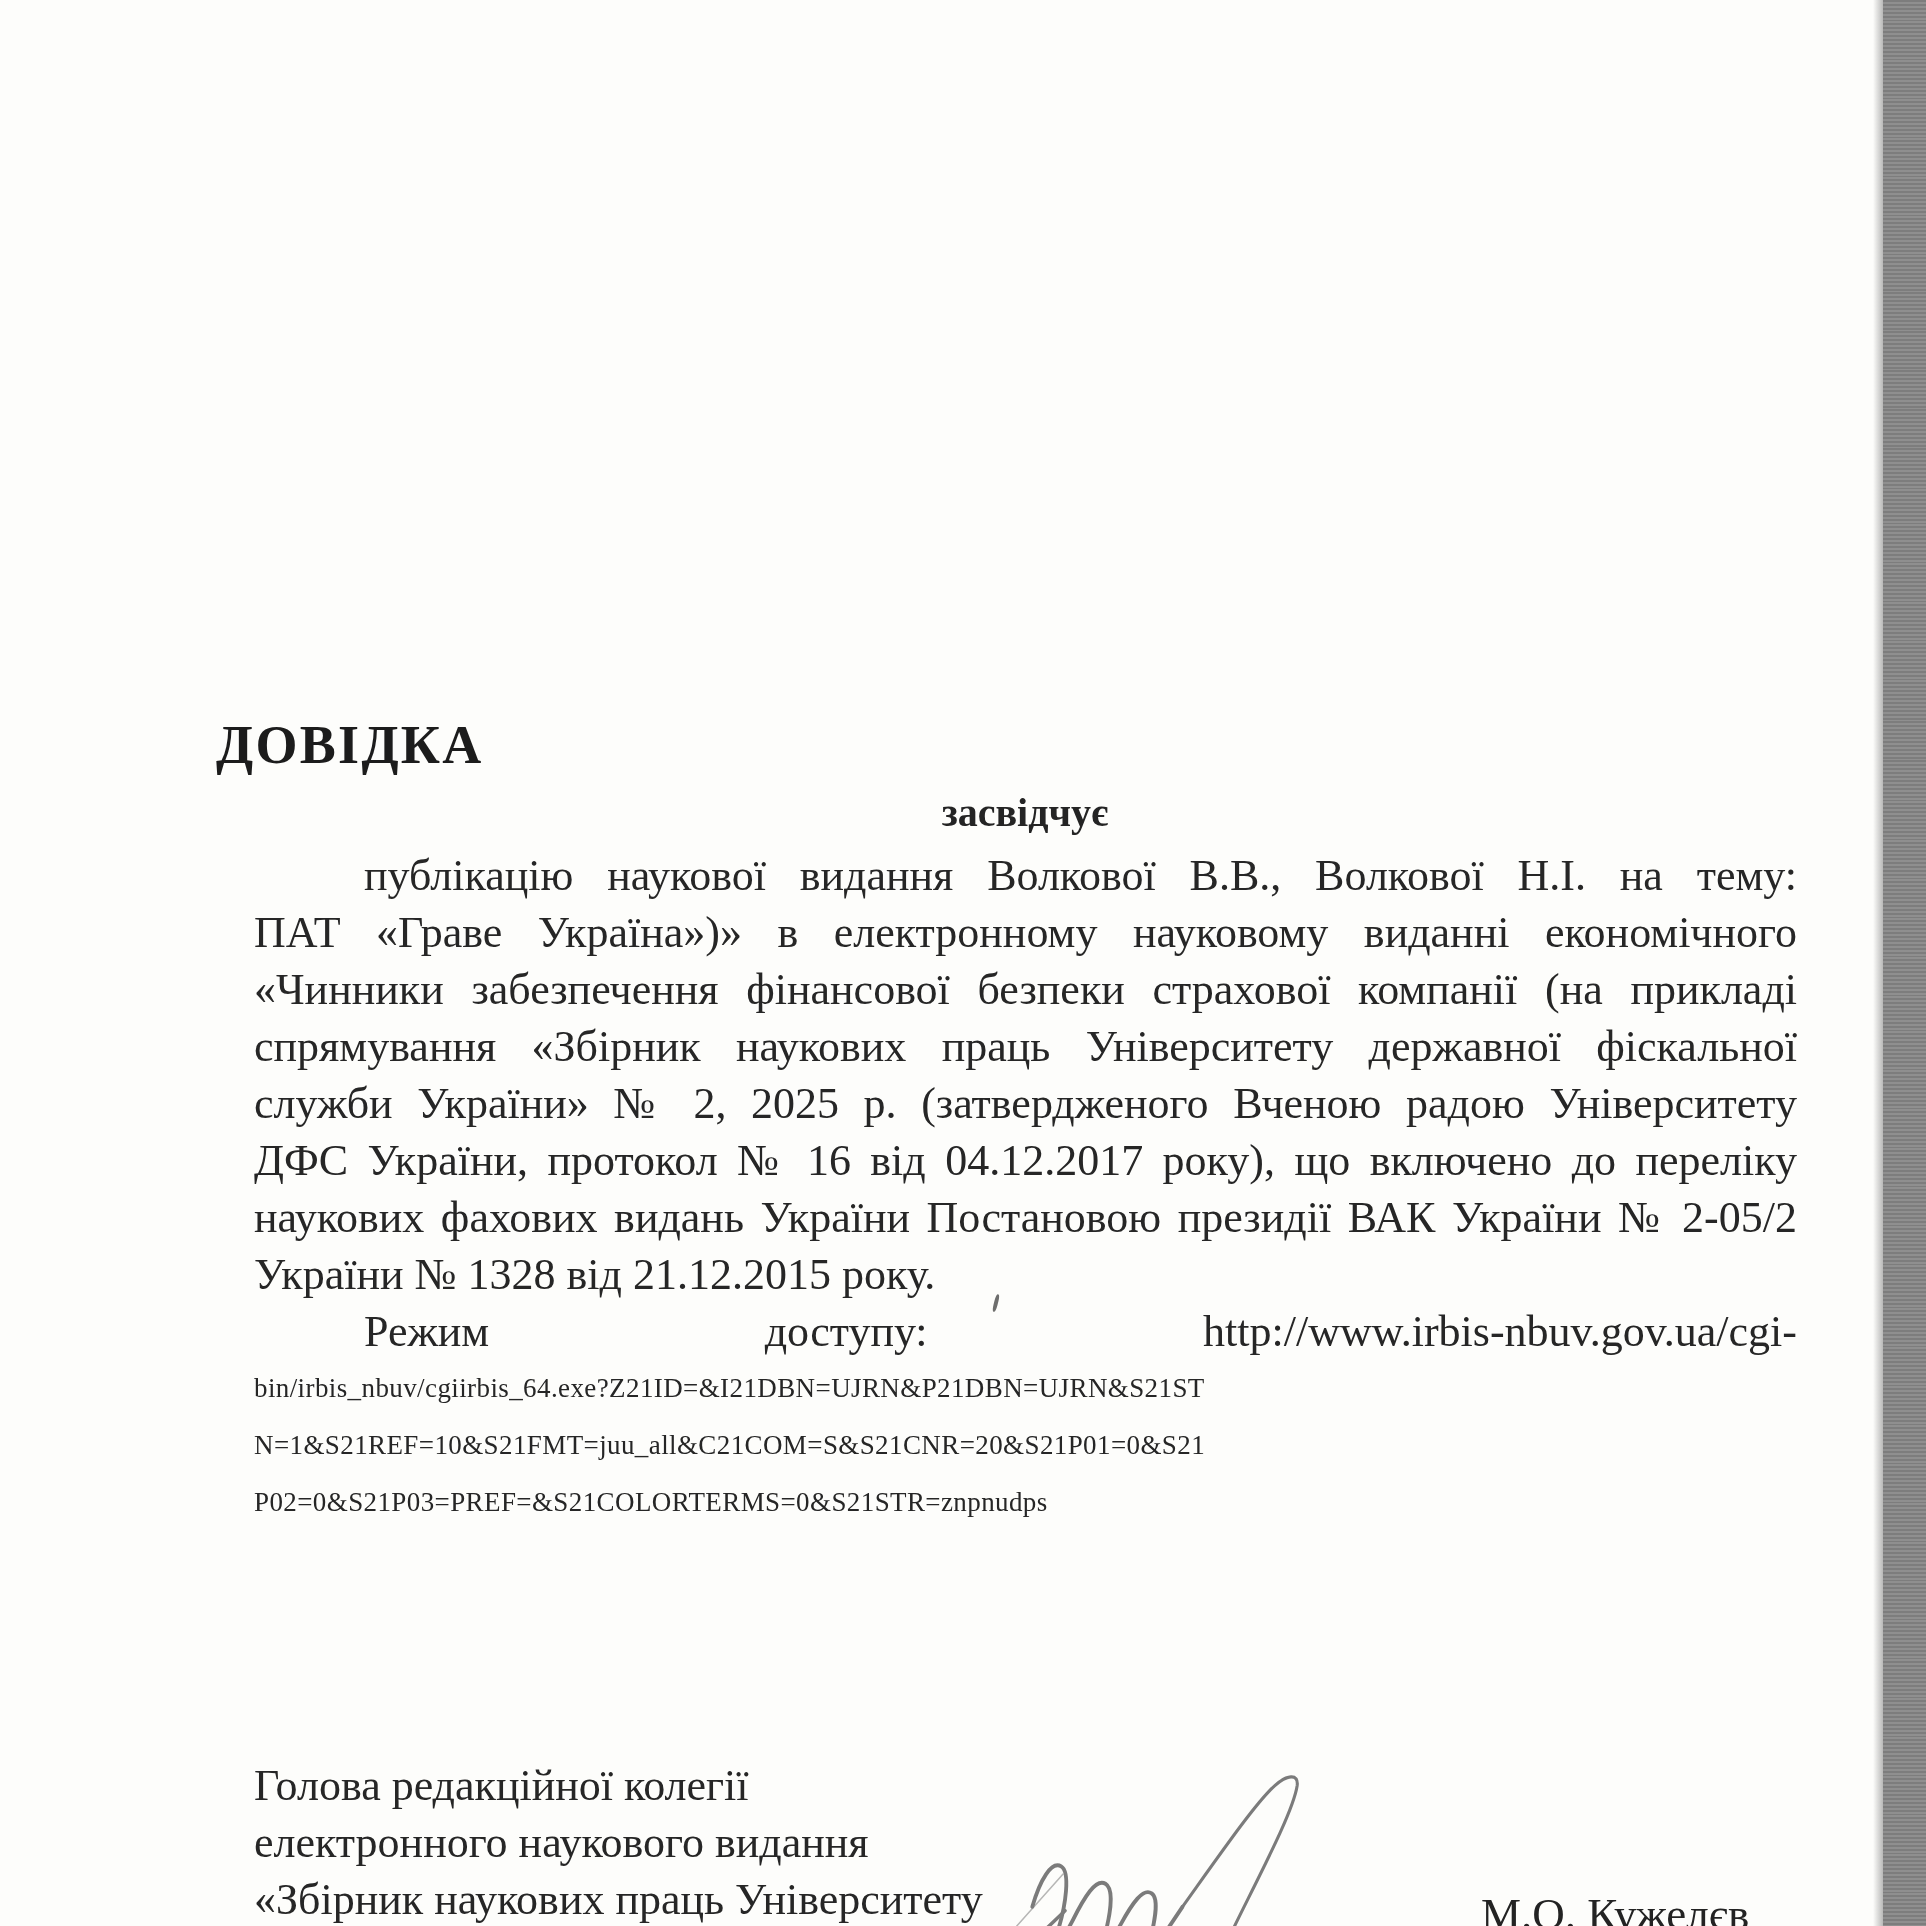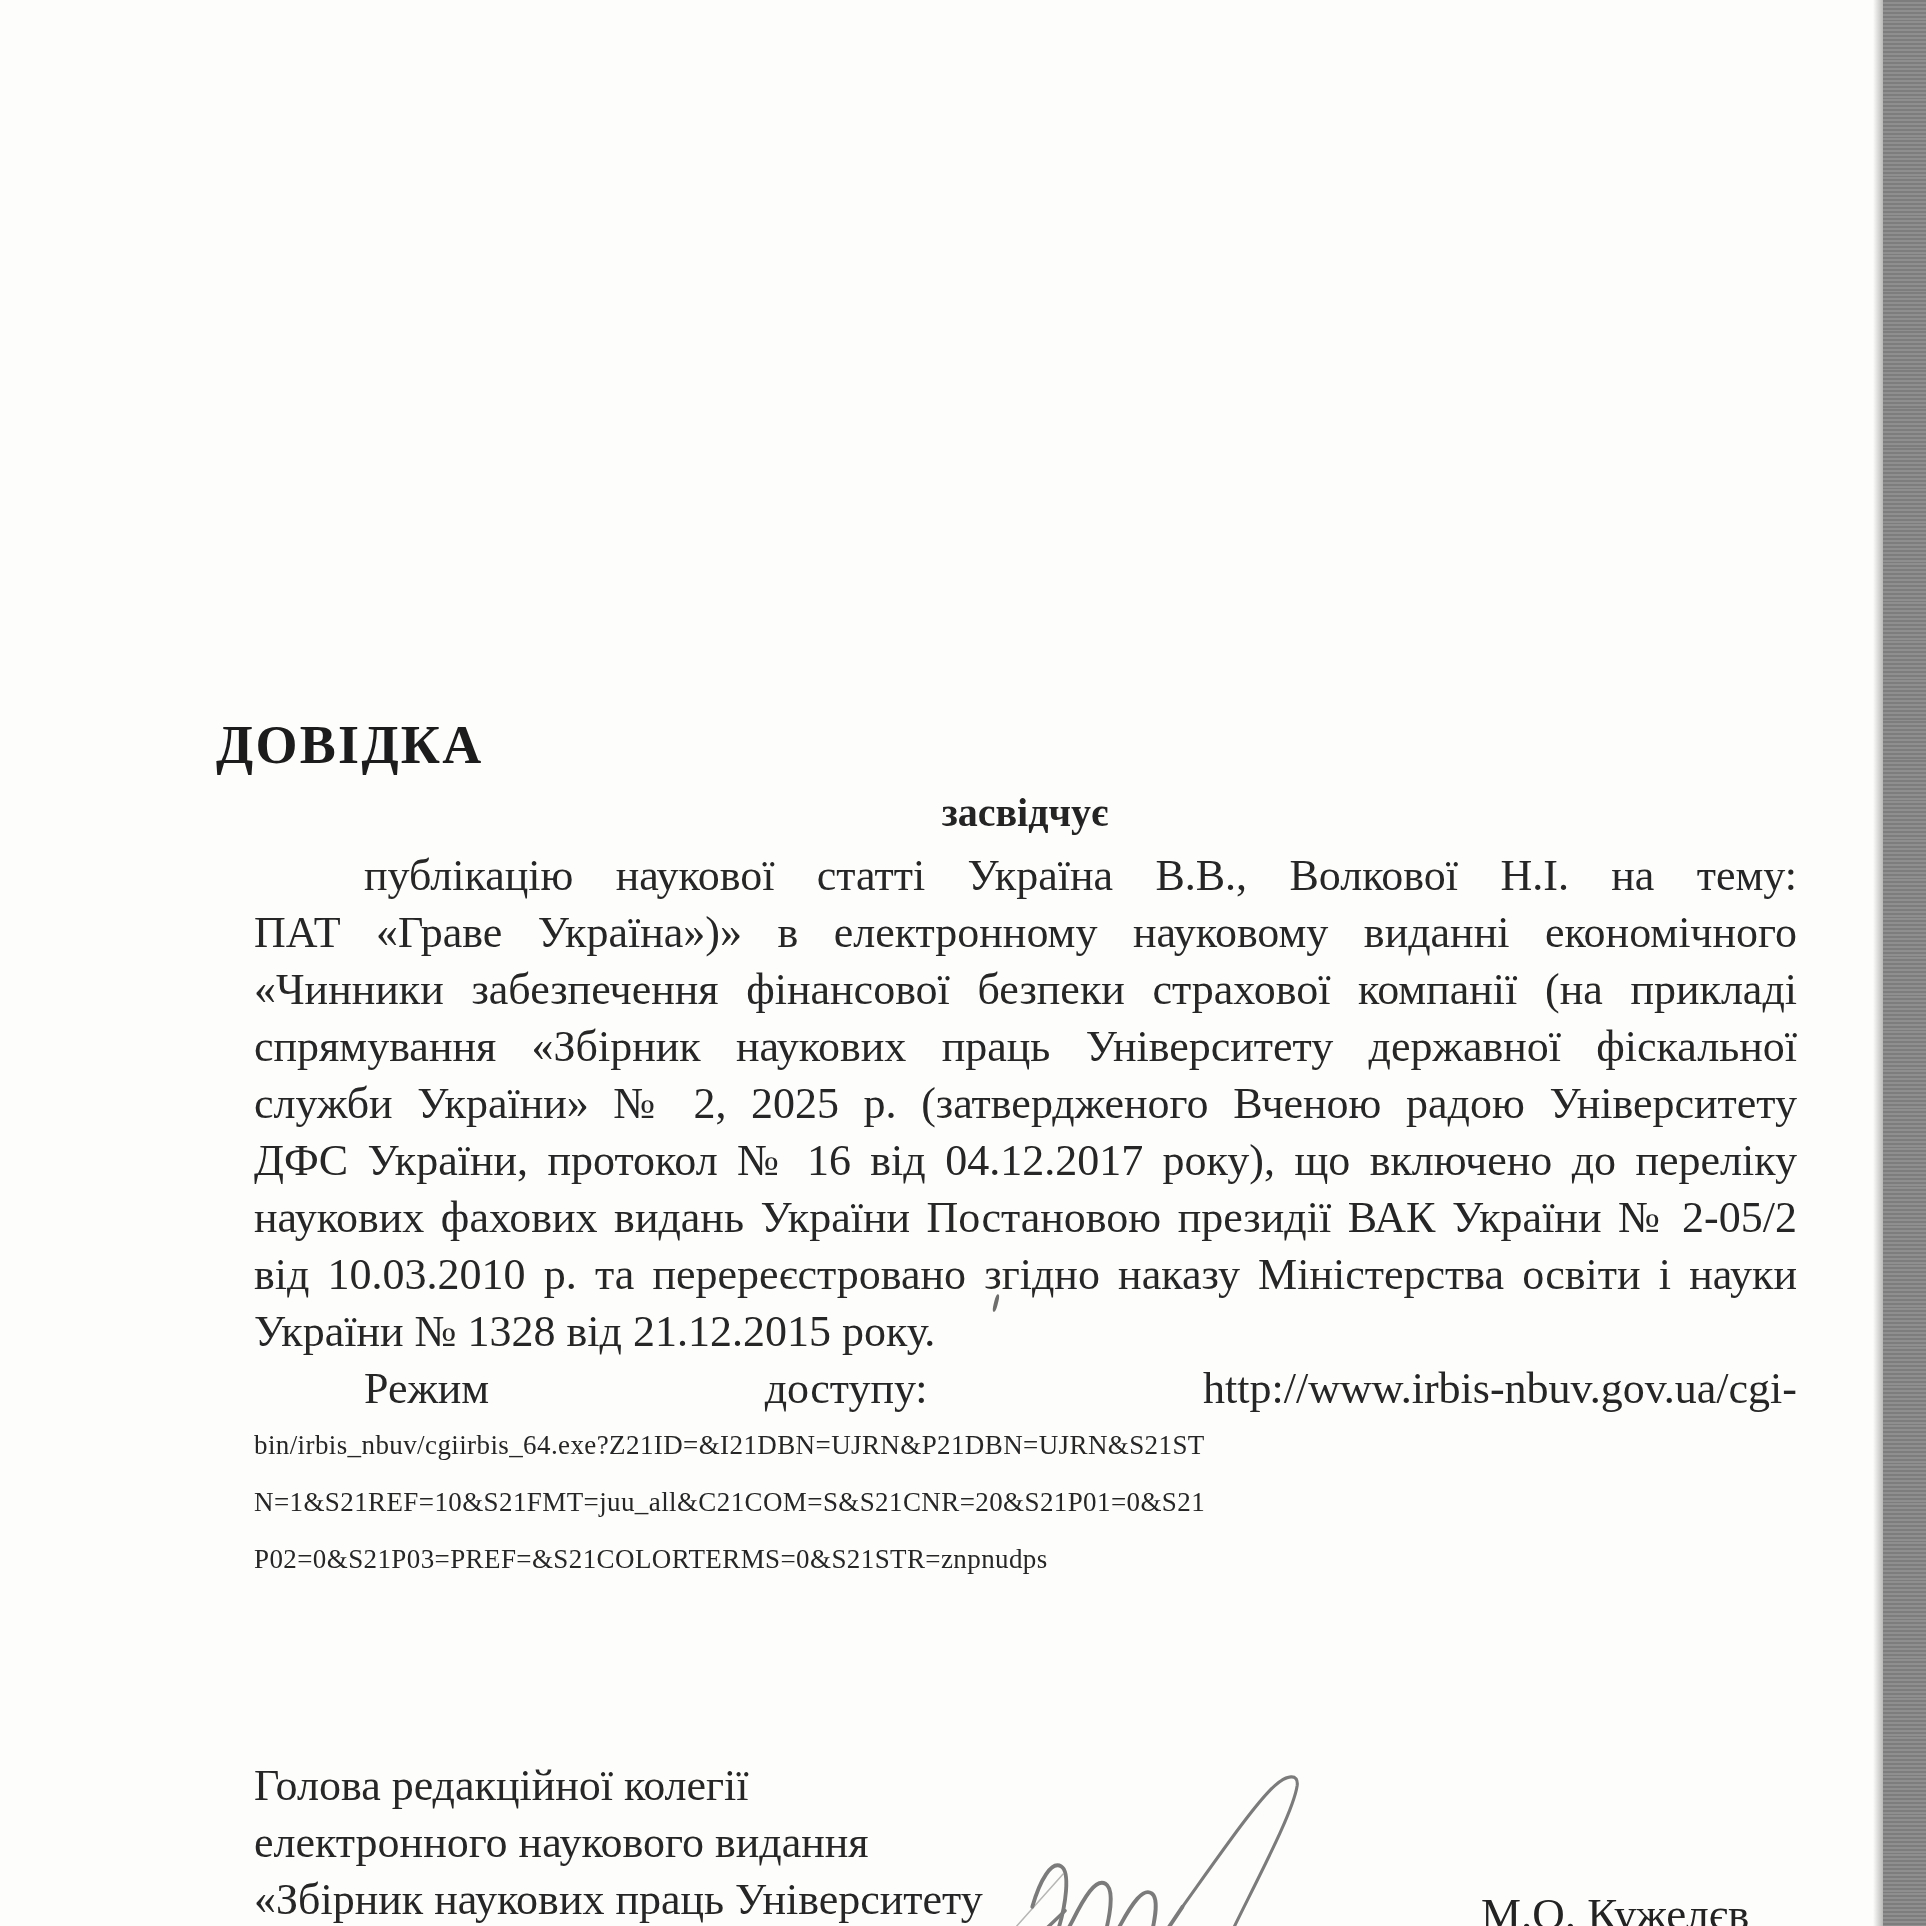--- a/index.html
+++ b/index.html
@@ -66,28 +66,27 @@
 <div class="page">
 
   <div class="scan-band"></div>
   <div class="band-fade"></div>
 
 
   <div class="cert-title">ДОВІДКА</div>
   <div class="cert-sub">засвідчує</div>
 
   <div class="body-text">
-    <div class="line first">публікацію наукової статті Україна В.В., Волкової Н.І. на тему:</div>
+    <div class="line first">публікацію наукової видання Волкової В.В., Волкової Н.І. на тему:</div>
     <div class="line">ПАТ «Граве Україна»)» в електронному науковому виданні економічного</div>
     <div class="line">«Чинники забезпечення фінансової безпеки страхової компанії (на прикладі</div>
     <div class="line">спрямування «Збірник наукових праць Університету державної фіскальної</div>
     <div class="line">служби України» № 2, 2025 р. (затвердженого Вченою радою Університету</div>
     <div class="line">ДФС України, протокол № 16 від 04.12.2017 року), що включено до переліку</div>
     <div class="line">наукових фахових видань України Постановою президії ВАК України № 2-05/2</div>
-    <div class="line">від 10.03.2010 р. та перереєстровано згідно наказу Міністерства освіти і науки</div>
     <div class="line para-end">України № 1328 від 21.12.2015 року.</div>
     <div class="line first">Режим доступу: http://www.irbis-nbuv.gov.ua/cgi-</div>
     <div class="line url">bin/irbis_nbuv/cgiirbis_64.exe?Z21ID=&amp;I21DBN=UJRN&amp;P21DBN=UJRN&amp;S21ST</div>
     <div class="line url">N=1&amp;S21REF=10&amp;S21FMT=juu_all&amp;C21COM=S&amp;S21CNR=20&amp;S21P01=0&amp;S21</div>
     <div class="line url">P02=0&amp;S21P03=PREF=&amp;S21COLORTERMS=0&amp;S21STR=znpnudps</div>
   </div>
 
   <div class="sig-block b1">
     <div>Голова редакційної колегії</div>
     <div>електронного наукового видання</div>

